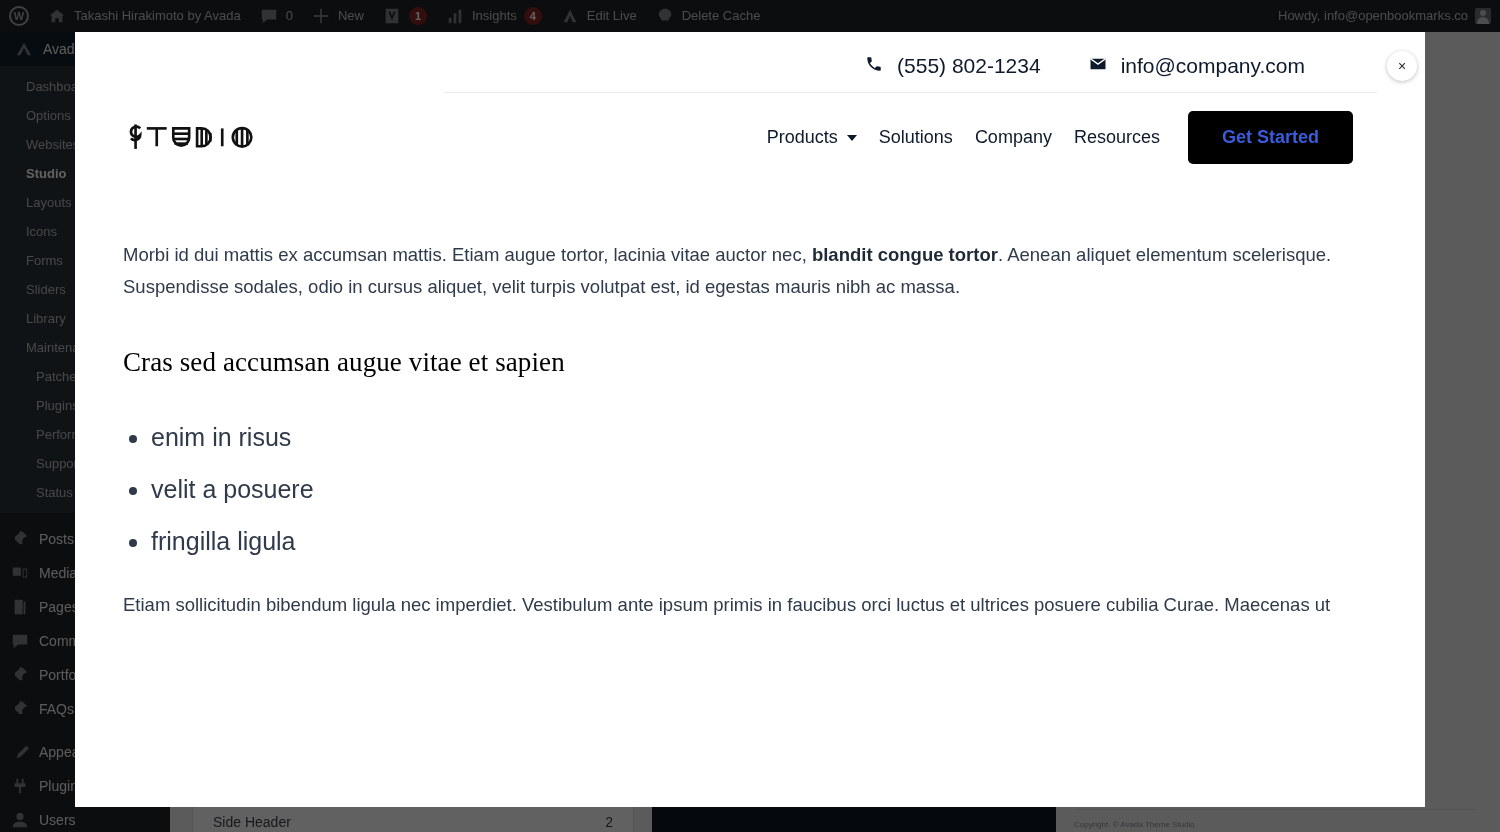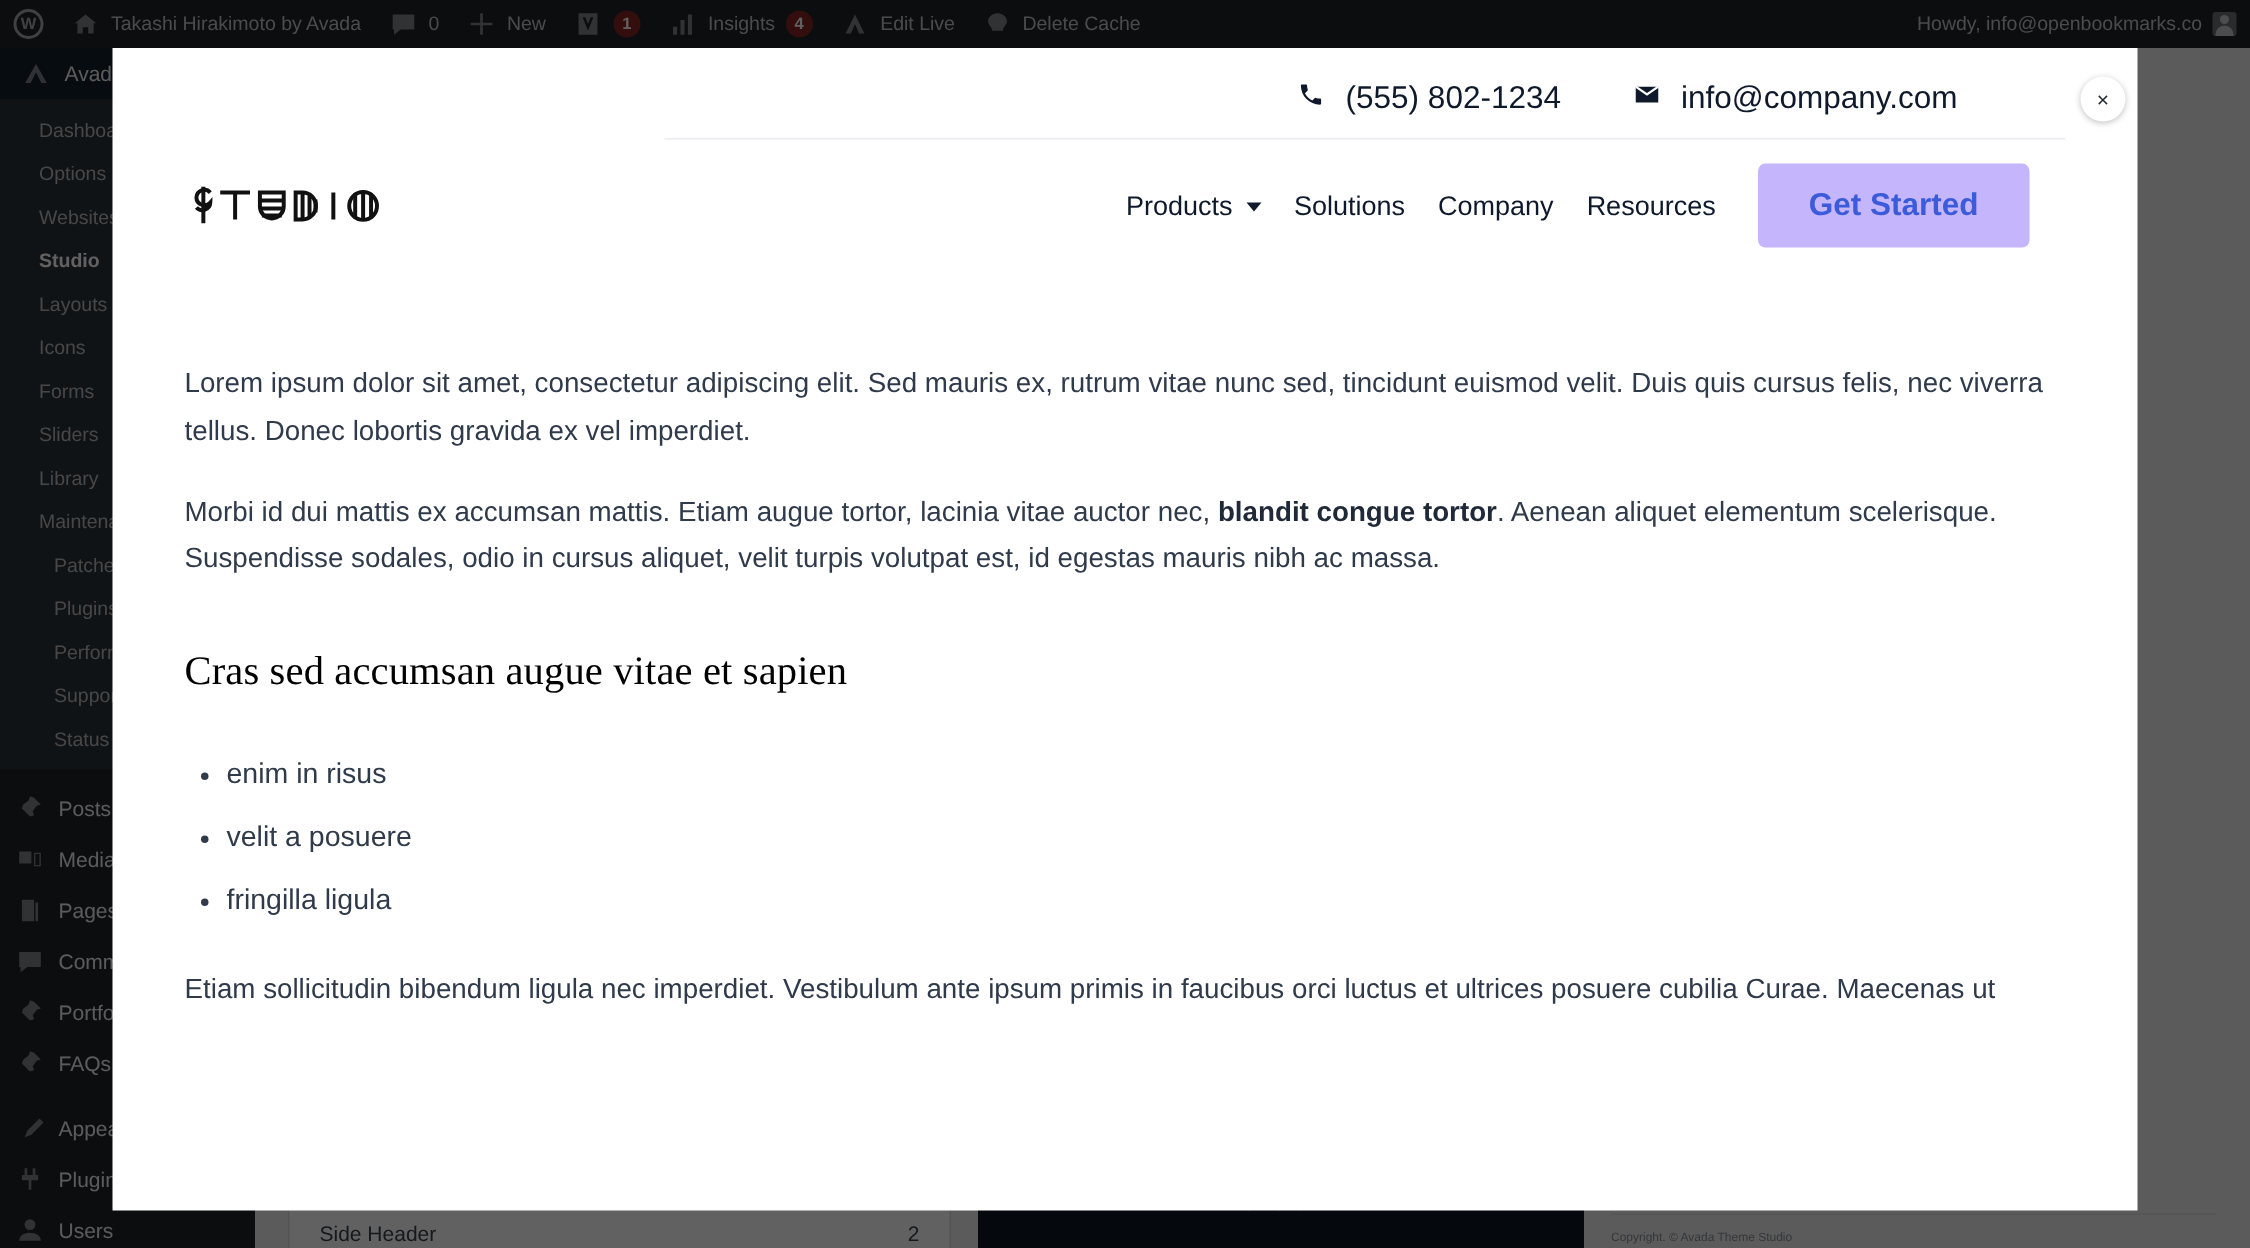--- a/index.html
+++ b/index.html
@@ -175,22 +175,22 @@
     font-size: 18px; color: #0e1a2b; font-weight: 500;
     display: flex; align-items: center; gap: 9px;
     cursor: pointer; white-space: nowrap;
   }
   .chev {
     width: 0; height: 0; border-left: 5px solid transparent;
     border-right: 5px solid transparent; border-top: 6px solid #0e1a2b;
     display:inline-block; margin-top: 2px;
   }
   .cta-btn {
-    background: #c4b5fd; color: #3b5bdb;
-    font-size: 21px; font-weight: 600;
+    background: #000000; color: #3b5bdb;
+    font-size: 18px; font-weight: 600;
     padding: 16px 34px; border-radius: 5px;
     border: none; cursor: pointer; white-space: nowrap;
     font-family: "Liberation Sans", sans-serif;
     margin-left: 6px;
   }
 
   
   .crumb-band {
     background: #f1f2f4;
     height: 102px;
@@ -212,21 +212,21 @@
   }
   .article p strong { font-weight: 700; color: #1f2937; }
   .article h2 {
     font-family: "Liberation Serif", serif;
     font-size: 27px; font-weight: 400; color: #000000;
     margin: 44px 0 38px 0;
     letter-spacing: .1px;
   }
   .article ul { margin: 0 0 26px 28px; }
   .article li {
-    font-size: 19px; line-height: 1.72; color: #2f3a4a;
+    font-size: 25px; line-height: 1.72; color: #2f3a4a;
     margin-bottom: 9px; list-style: disc;
   }
   .cut { margin-top: 20px; }
 </style>
 </head>
 <body>
 
 <div id="wp-root">
 
   <div id="wpadminbar">
@@ -493,21 +493,20 @@
       </span>
       <span class="nav-link">
         <span>Resources</span>
       </span>
       <button class="cta-btn">Get Started</button>
     </nav>
   </div>
 
 
   <div class="article">
-    <p>Lorem ipsum dolor sit amet, consectetur adipiscing elit. Sed mauris ex, rutrum vitae nunc sed, tincidunt euismod velit. Duis quis cursus felis, nec viverra tellus. Donec lobortis gravida ex vel imperdiet.</p>
     <p>
       <span>Morbi id dui mattis ex accumsan mattis. Etiam augue tortor, lacinia vitae auctor nec, </span><strong>blandit congue tortor</strong><span>. Aenean aliquet elementum scelerisque. Suspendisse sodales, odio in cursus aliquet, velit turpis volutpat est, id egestas mauris nibh ac massa.</span>
     </p>
     <h2>Cras sed accumsan augue vitae et sapien</h2>
     <ul>
       <li>enim in risus</li>
       <li>velit a posuere</li>
       <li>fringilla ligula</li>
     </ul>
     <p class="cut">Etiam sollicitudin bibendum ligula nec imperdiet. Vestibulum ante ipsum primis in faucibus orci luctus et ultrices posuere cubilia Curae. Maecenas ut</p>

